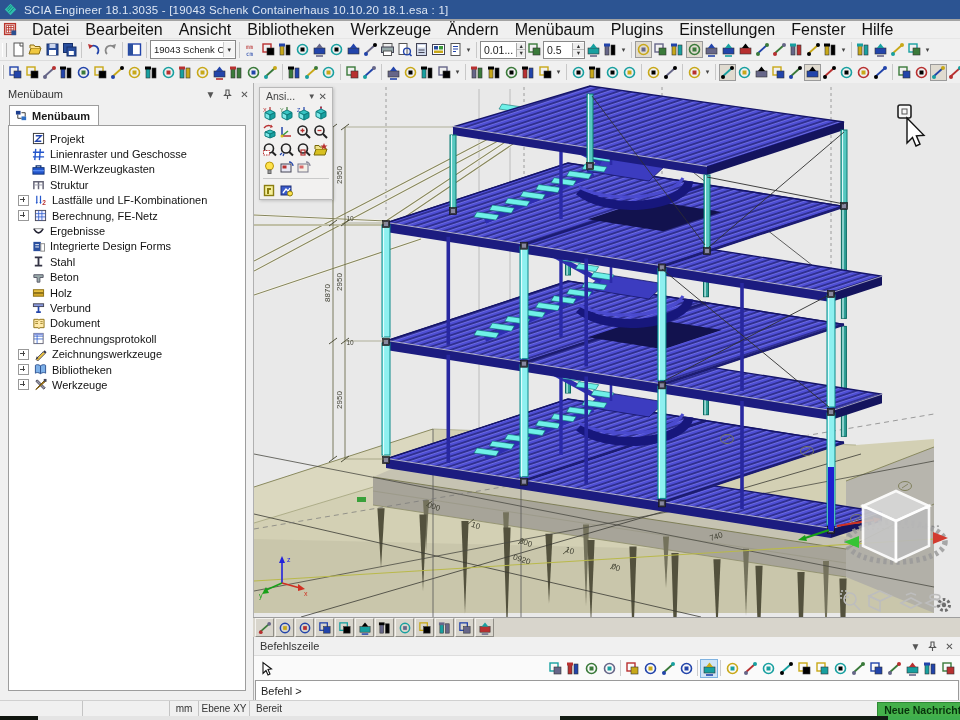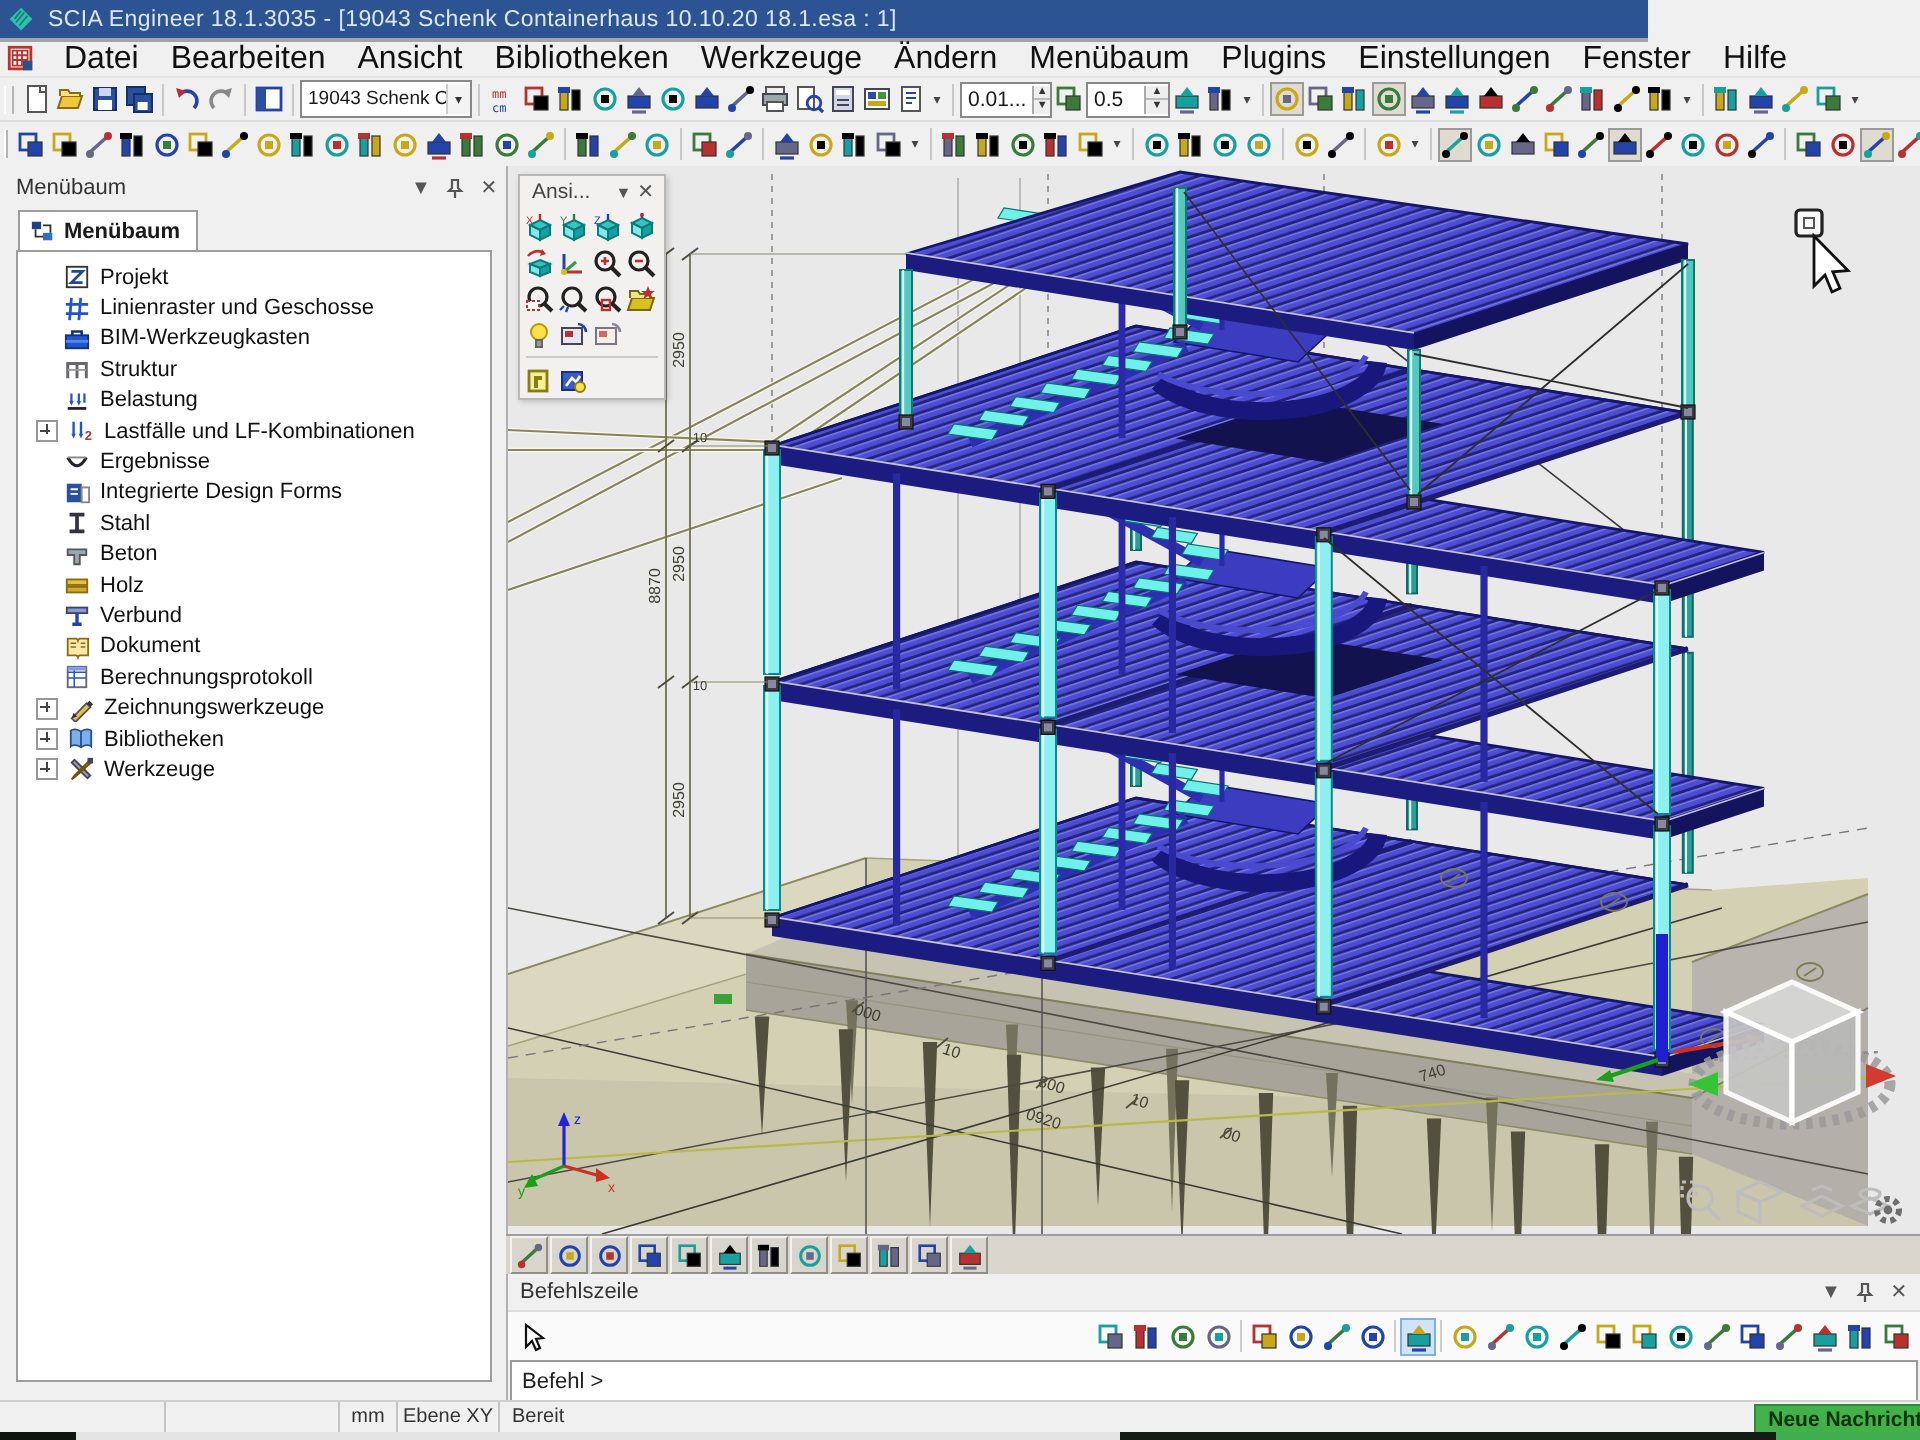--- a/index.html
+++ b/index.html
@@ -1,20 +1,20 @@
 <!DOCTYPE html>
 <html><head>
 <meta charset="utf-8">
 <style>
   html,body{margin:0;padding:0;background:#444;}
   #app{position:relative;width:960px;height:720px;overflow:hidden;background:#f0f0f0;
        font-family:"Liberation Sans",sans-serif;font-size:11px;color:#1a1a1a;
        -webkit-font-smoothing:antialiased;}
   
-  #titlebar{position:absolute;left:0;top:0;width:824px;height:19px;background:#2c5492;
+  #titlebar{position:absolute;left:0;top:0;width:960px;height:19px;background:#2c5492;
             border-bottom:8px solid #a3a3a3;display:flex;align-items:center;}
   #titlebar .logo{width:13px;height:13px;margin:0 7px 0 4px;}
   #titlebar .ttl{color:#dde6f4;font-size:11.5px;letter-spacing:.2px;white-space:nowrap;}
   
   #menubar{position:absolute;left:0;top:21px;width:960px;height:17px;background:#f0f0f0;
            display:flex;align-items:center;}
   #menubar .appico{width:15px;height:15px;margin:0 6px 0 3px;}
   #menubar .mi{padding:2px 8px;font-size:16px;color:#111;}
   
   .tbrow{position:absolute;left:0;width:960px;background:#f0f0f0;display:flex;align-items:center;}
@@ -835,42 +835,40 @@
             <span class="noexp"></span>
             <span style="display:flex;">
               <svg width="13" height="13" viewBox="0 0 14 14">
                 <path d="M2,12 V4 h10 v8 M7,4 v8" stroke="#667" stroke-width="1.6" fill="none"></path>
                 <path d="M2,7.5 h10" stroke="#99a" stroke-width="1"></path>
               </svg>
             </span>
             <span>Struktur</span>
           </div>
           <div class="titem">
-            <span class="noexp"></span>
-            <span style="display:flex;">
-              <svg width="13" height="13" viewBox="0 0 14 14">
-                <path d="M2,11 h10" stroke="#223" stroke-width="1.5"></path>
-                <path d="M4,3 v5 M8,3 v5 M11,3 v5" stroke="#2255cc" stroke-width="1.2"></path>
-                <polygon points="4,9.5 2.8,7 5.2,7" fill="#2255cc"></polygon>
-                <polygon points="8,9.5 6.8,7 9.2,7" fill="#2255cc"></polygon>
-              </svg>
-            </span>
-            <span>Belastung</span>
-          </div>
-          <div class="titem">
             <span class="exp"></span>
             <span style="display:flex;">
               <svg width="13" height="13" viewBox="0 0 14 14">
                 <path d="M3,2 v7 M7,2 v7" stroke="#2255cc" stroke-width="1.3"></path>
                 <polygon points="3,11 1.8,8.5 4.2,8.5" fill="#2255cc"></polygon>
                 <polygon points="7,11 5.8,8.5 8.2,8.5" fill="#2255cc"></polygon>
                 <text x="9" y="12" font-size="7" fill="#b83030" font-weight="bold">2</text>
               </svg>
             </span>
             <span>Lastfälle und LF-Kombinationen</span>
+          </div>
+          <div class="titem">
+            <span class="exp"></span>
+            <span style="display:flex;">
+              <svg width="13" height="13" viewBox="0 0 14 14">
+                <rect x="1.5" y="1.5" width="11" height="11" fill="#eef" stroke="#445"></rect>
+                <path d="M1.5,5 h11 M5,1.5 v11 M8.5,1.5 v11 M1.5,8.5 h11" stroke="#2255cc" stroke-width="0.8"></path>
+              </svg>
+            </span>
+            <span>Berechnung, FE-Netz</span>
           </div>
           <div class="titem">
             <span class="noexp"></span>
             <span style="display:flex;">
               <svg width="13" height="13" viewBox="0 0 14 14">
                 <path d="M2,4 q5,9 10,0" stroke="#223" stroke-width="1.7" fill="none"></path>
                 <path d="M2,4 h10" stroke="#888" stroke-width="1"></path>
               </svg>
             </span>
             <span>Ergebnisse</span>

